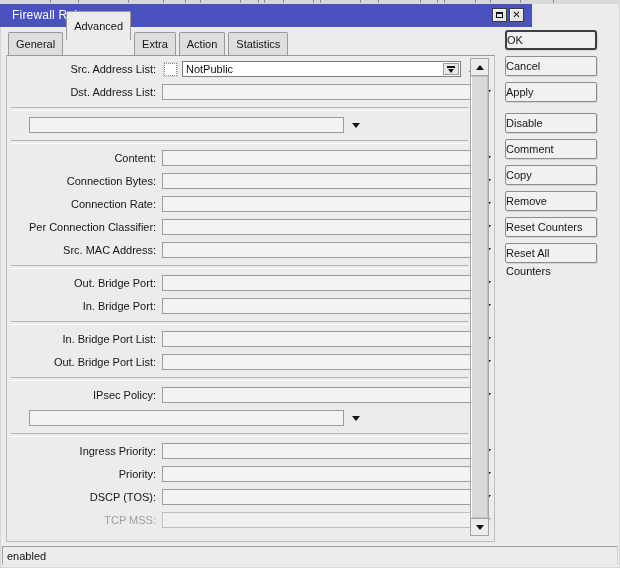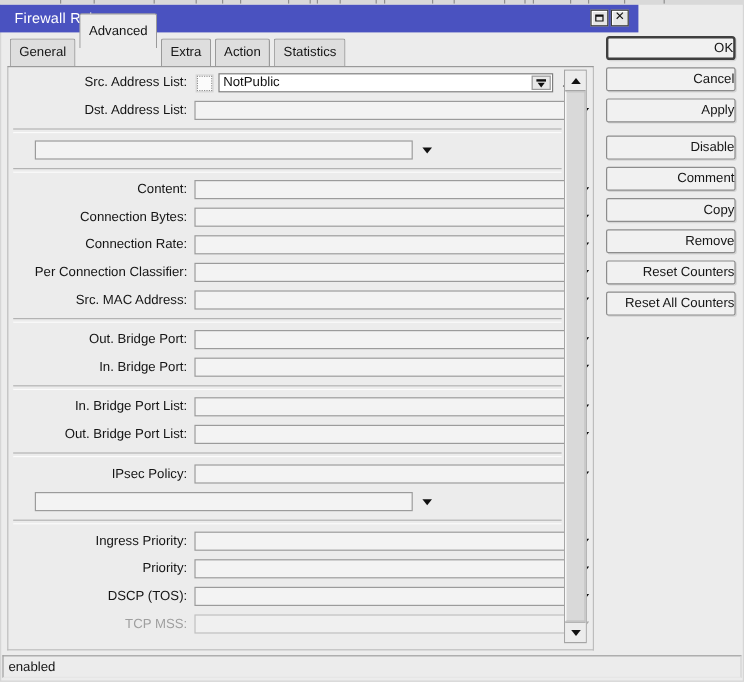--- a/index.html
+++ b/index.html
@@ -63,22 +63,22 @@
     border:1px solid #a5a5a5; background:#f4f4f4; }
   .sb-btn { position:absolute; left:0; width:17px; height:17px; background:#ececec;
     display:flex; align-items:center; justify-content:center; box-sizing:border-box; }
   .sb-up { top:0; border-bottom:1px solid #a5a5a5; }
   .sb-down { bottom:0; border-top:1px solid #a5a5a5; }
   .sb-thumb { position:absolute; left:0; right:0; top:17px; bottom:17px; background:#d9d9d9;
     border:1px solid #c0c0c0; border-left-color:#ffffff; box-sizing:border-box; }
 
   
   .side { position:absolute; left:505px; top:30px; width:108px; }
-  .btn { width:108px; height:20px; box-sizing:border-box; border:1px solid #8c8c8c; background:#f1f1f1;
-    border-radius:2px; text-align:right; line-height:18px; margin-bottom:6px;
+  .btn { width:92px; height:20px; box-sizing:border-box; border:1px solid #8c8c8c; background:#f1f1f1;
+    border-radius:2px; text-align:left; line-height:18px; margin-bottom:6px;
     box-shadow:1px 1px 0 rgba(0,0,0,0.10); cursor:default; }
   .btn.default { border:2px solid #3f3f3f; border-radius:3px; line-height:16px; }
   .btn-gap { height:5px; }
 
   
   .statusbar { position:absolute; left:2px; top:546px; width:616px; height:19px; box-sizing:border-box;
     border:1px solid #9f9f9f; border-right-color:#d2d2d2; border-bottom-color:#e6e6e6;
     background:#ececec; line-height:16px; padding:1px 0 0 4px; }
 </style>
 </head>

